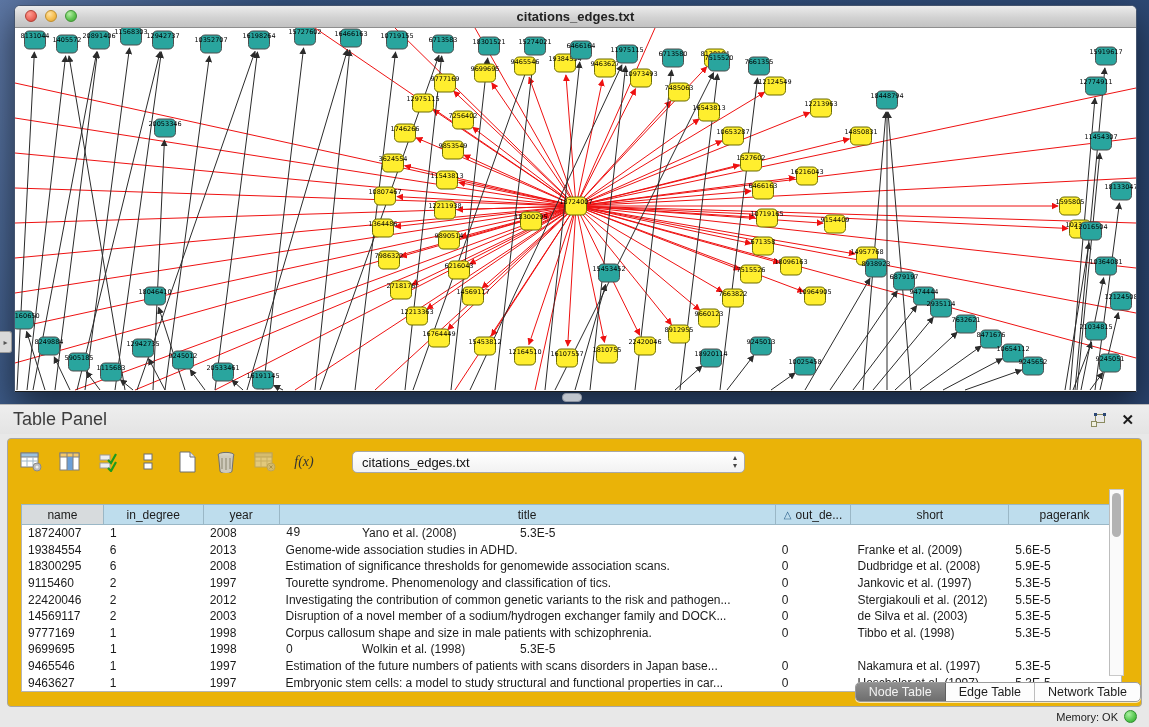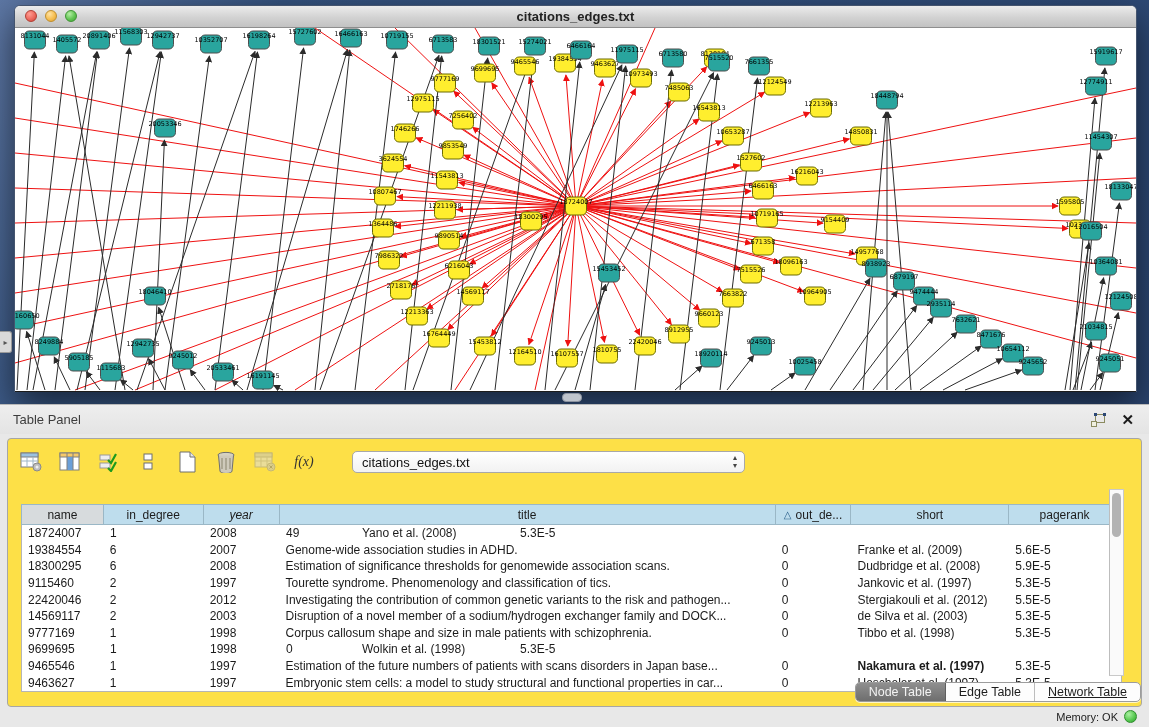--- a/index.html
+++ b/index.html
@@ -20,26 +20,26 @@
   .net-canvas{position:relative;width:1121px;height:363px;background:#fff;border-bottom:1px solid #1c1c1c;overflow:hidden;}
   .net-canvas svg{display:block;}
 
   .left-edge-tab{position:absolute;left:0;top:331px;width:11px;height:20px;background:#d9d9d9;border:1px solid #9a9a9a;border-left:none;
     border-radius:0 3px 3px 0;font-size:8px;color:#555;display:flex;align-items:center;justify-content:center;}
   .splitter-dot{position:absolute;left:562px;top:393px;width:18px;height:7px;border-radius:4px;background:#bfc4cc;border:1px solid #8c93a0;}
 
   
   .main-panel{position:absolute;left:0;top:404px;width:1149px;height:323px;background:#e8e8e8;border-top:1px solid #b9b9b9;}
   .panel-titlebar{height:29px;display:flex;align-items:center;background:linear-gradient(#eeeeee,#e4e4e4);}
-  .panel-title{font-size:13px;color:#3d3d3d;padding-left:13px;flex:1;}
+  .panel-title{font-size:18px;color:#3d3d3d;padding-left:13px;flex:1;}
   .panel-titlebar-icons{display:flex;align-items:center;gap:15px;padding-right:15px;}
   .float-icon svg{display:block;}
   .close-x{font-size:15px;font-weight:700;color:#1b1b1b;line-height:14px;cursor:default;}
 
-  .inner{position:absolute;left:7px;right:7px;top:33px;height:267px;background:#fde047;border:1px solid #a6a6a6;border-radius:4px;}
+  .inner{position:absolute;left:7px;right:7px;top:33px;height:267px;background:#eab308;border:1px solid #a6a6a6;border-radius:4px;}
   .toolbar{position:absolute;left:10px;top:8px;height:30px;display:flex;align-items:center;gap:13px;}
   .tb-icon{width:26px;height:26px;display:flex;align-items:center;justify-content:center;}
   .fx{font-family:"Liberation Serif",serif;font-style:italic;font-size:14px;color:#333;}
   .combo{margin-left:22px;width:393px;height:22px;background:linear-gradient(#ffffff,#f2f2f2);border:1px solid #a8a8a8;border-radius:5px;
     display:flex;align-items:center;font-size:13px;color:#111;padding-left:9px;box-sizing:border-box;position:relative;}
   .combo-arrows{position:absolute;right:7px;top:2px;display:flex;flex-direction:column;line-height:8px;font-size:8px;color:#444;}
 
   .tablewrap{position:absolute;left:13px;top:50px;width:1101px;margin-top:15px;}
   .thead{display:flex;height:21px;background:#bedded;border:1px solid #9ab7c6;box-sizing:border-box;}
   .th{font-size:12px;color:#1c1c1c;display:flex;align-items:center;justify-content:center;border-right:1px solid #9ab7c6;box-sizing:border-box;overflow:hidden;white-space:nowrap;}
@@ -47,21 +47,21 @@
   .sort-glyph{color:#2a5f8a;font-size:10px;margin-right:4px;}
   .tbody{background:#fff;border:1px solid #b5b5b5;border-top:none;box-sizing:border-box;}
   .tr{display:flex;height:16.6px;}
   .td{font-size:12px;color:#1b1b1b;padding-left:6px;box-sizing:border-box;white-space:nowrap;overflow:hidden;display:flex;align-items:center;}
   .vscroll{position:absolute;left:1101px;top:50px;width:15px;height:187px;background:#fafafa;border:1px solid #c9c9c9;border-left:1px solid #bdbdbd;box-sizing:border-box;}
   .vthumb{position:absolute;left:2px;top:3px;width:9px;height:44px;border-radius:5px;background:#b3b3b3;}
 
   .tabs-row{position:absolute;left:0;right:0;top:243px;display:flex;justify-content:flex-end;}
   .segmented{display:flex;border:1px solid #9c9c9c;border-radius:5px;overflow:hidden;background:#fdfdfd;box-shadow:0 1px 0 rgba(255,255,255,.7);}
   .segment{font-size:12.5px;padding:2px 13px;color:#1d1d1d;border-right:1px solid #bdbdbd;display:flex;align-items:center;}
-  .segment:last-child{border-right:none;text-decoration:underline;}
+  .segment:last-child{border-right:none;}
   .segment.active{background:linear-gradient(#8f8f8f,#6e6e6e);color:#f3f3f3;border-right:1px solid #5f5f5f;}
 
   .status-row{position:absolute;left:0;bottom:0;width:1149px;height:23px;display:flex;align-items:center;justify-content:flex-end;gap:6px;padding-right:12px;box-sizing:border-box;padding-left:25px;}
   .status-label{font-size:11px;color:#222;}
   .status-dot{width:13px;height:13px;border-radius:50%;background:radial-gradient(circle at 35% 30%,#a9f0a0,#54c64e 60%,#2f9e2d);border:1px solid #2f8e2e;box-sizing:border-box;}
 </style>
 </head>
 <body>
 
 <div class="desktop">
@@ -521,21 +521,21 @@
       </div>
 
       <div class="tablewrap">
         <div class="thead" id="thead">
             <div class="th first" style="width: 82px;">
               <span>name</span>
             </div>
             <div class="th" style="width: 100px;">
               <span>in_degree</span>
             </div>
-            <div class="th" style="width: 76px; font-style: italic;">
+            <div class="th" style="width: 76px;">
               <span>year</span>
             </div>
             <div class="th" style="width: 497px;">
               <span>title</span>
             </div>
             <div class="th" style="width: 76px;">
               <span class="sort-glyph">△</span>
               <span>out_de...</span>
             </div>
             <div class="th" style="width: 158px;">
@@ -543,28 +543,28 @@
             </div>
             <div class="th" style="width: 112px;">
               <span>pagerank</span>
             </div>
           </div>
         <div class="tbody" id="tbody">
             <div class="tr">
               <div class="td" style="width: 82px;">18724007</div>
               <div class="td" style="width: 100px;">1</div>
               <div class="td" style="width: 76px;">2008</div>
-              <div class="td" style="width: 76px;">49</div>
+              <div class="td" style="width: 76px; font-family: Liberation Mono, monospace;">49</div>
               <div class="td" style="width: 158px;">Yano et al. (2008)</div>
               <div class="td" style="width: 112px;">5.3E-5</div>
             </div>
             <div class="tr">
               <div class="td" style="width: 82px;">19384554</div>
               <div class="td" style="width: 100px;">6</div>
-              <div class="td" style="width: 76px;">2007</div>
+              <div class="td" style="width: 76px;">2013</div>
               <div class="td" style="width: 497px;">Genome-wide association studies in ADHD.</div>
               <div class="td" style="width: 76px;">0</div>
               <div class="td" style="width: 158px;">Franke et al. (2009)</div>
               <div class="td" style="width: 112px;">5.6E-5</div>
             </div>
             <div class="tr">
               <div class="td" style="width: 82px;">18300295</div>
               <div class="td" style="width: 100px;">6</div>
               <div class="td" style="width: 76px;">2008</div>
               <div class="td" style="width: 497px;">Estimation of significance thresholds for genomewide association scans.</div>
@@ -615,21 +615,21 @@
               <div class="td" style="width: 76px;">0</div>
               <div class="td" style="width: 158px;">Wolkin et al. (1998)</div>
               <div class="td" style="width: 112px;">5.3E-5</div>
             </div>
             <div class="tr">
               <div class="td" style="width: 82px;">9465546</div>
               <div class="td" style="width: 100px;">1</div>
               <div class="td" style="width: 76px;">1997</div>
               <div class="td" style="width: 497px;">Estimation of the future numbers of patients with scans disorders in Japan base...</div>
               <div class="td" style="width: 76px;">0</div>
-              <div class="td" style="width: 158px; font-weight: bold;">Nakamura et al. (1997)</div>
+              <div class="td" style="width: 158px;">Nakamura et al. (1997)</div>
               <div class="td" style="width: 112px;">5.3E-5</div>
             </div>
             <div class="tr">
               <div class="td" style="width: 82px;">9463627</div>
               <div class="td" style="width: 100px;">1</div>
               <div class="td" style="width: 76px;">1997</div>
               <div class="td" style="width: 497px;">Embryonic stem cells: a model to study structural and functional properties in car...</div>
               <div class="td" style="width: 76px;">0</div>
               <div class="td" style="width: 158px;">Hescheler et al. (1997)</div>
               <div class="td" style="width: 112px;">5.3E-5</div>

